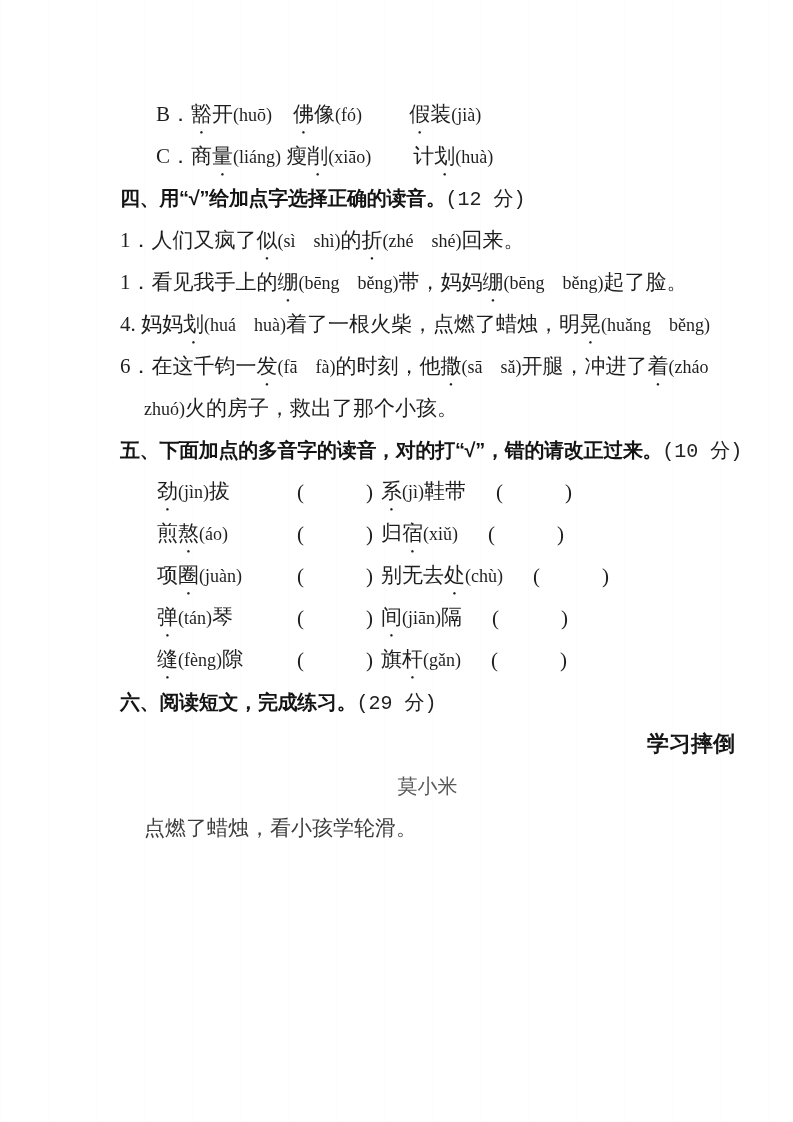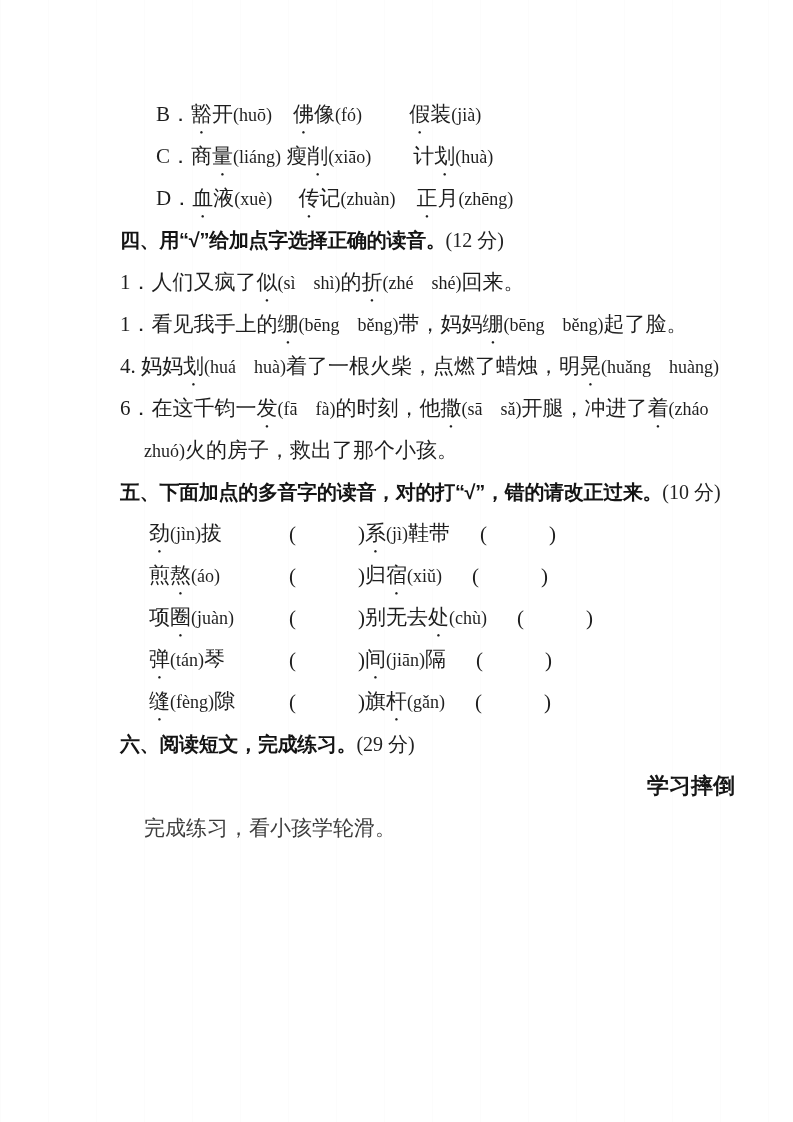--- a/index.html
+++ b/index.html
@@ -26,33 +26,33 @@
   }
   .opt{padding-left:36px;}
   .cont{padding-left:24px;}
   .para-line{padding-left:24px;}
   .heading-line{
     font-family:"Liberation Sans","DejaVu Sans",sans-serif;
     font-weight:700;font-size:20px;color:#141414;
     letter-spacing:-0.3px;
   }
   .heading-line .score{
-    font-family:Liberation Serif, serif;
+    font-family:Liberation Mono, monospace;
     font-weight:400;font-size:20px;color:#222;letter-spacing:0;
   }
   .py{font-size:18px;}
   .dot{
     -webkit-text-emphasis:filled dot;
     -webkit-text-emphasis-position:under left;
     text-emphasis:filled dot;
     text-emphasis-position:under left;
   }
   
   .pair{padding-left:29px;display:flex;align-items:center;}
-  .p-cell{display:inline-flex;align-items:center;}
+  .p-cell{display:inline-flex;align-items:center;margin-left:8px;}
   .pc1{flex:0 0 216px;justify-content:space-between;}
   .pc2{flex:1 1 auto;}
   .pc2 .p-blank{margin-left:30px;}
   .p-blank{display:inline-flex;align-items:center;}
   .p-blank .gap{display:inline-block;width:62px;height:1px;}
   
   .title-line{
     text-align:right;
     font-family:"Liberation Sans","DejaVu Sans",sans-serif;
     font-weight:700;font-size:22px;color:#161616;
@@ -64,42 +64,42 @@
 </style>
 </head>
 <body>
 
 <div class="page">
   <div class="content">
 
     <div id="opts">
         <div class="line opt"><span class="">B．</span><span class="dot ">豁</span><span class="">开</span><span class="py">(huō)</span><span class="">　</span><span class="dot ">佛</span><span class="">像</span><span class="py">(fó)</span><span class="">　　 </span><span class="dot ">假</span><span class="">装</span><span class="py">(jià)</span></div>
         <div class="line opt"><span class="">C．商</span><span class="dot ">量</span><span class="py">(liáng)</span><span class=""> 瘦</span><span class="dot ">削</span><span class="py">(xiāo)</span><span class="">　　计</span><span class="dot ">划</span><span class="py">(huà)</span></div>
-        <div class="line opt"><span class="">D．</span><span class="dot ">血</span><span class="">液</span><span class="py">(xuè)</span><span class="">　 </span><span class="dot ">传</span><span class="">记</span><span class="py">(zhuàn)</span><span class="">　</span><span class="dot ">正</span><span class="">月</span><span class="py">(zhēng)</span></div>
       </div>
 
     <div class="line heading-line"><span>四、用“√”给加点字选择正确的读音。</span><span class="score">(12 分)</span></div>
 
     <div id="s4">
         <div class="line "><span class="">1．人们又疯了</span><span class="dot ">似</span><span class="py">(sì    shì)</span><span class="">的</span><span class="dot ">折</span><span class="py">(zhé    shé)</span><span class="">回来。</span></div>
         <div class="line "><span class="">1．看见我手上的</span><span class="dot ">绷</span><span class="py">(bēng    běng)</span><span class="">带，妈妈</span><span class="dot ">绷</span><span class="py">(bēng    běng)</span><span class="">起了脸。</span></div>
-        <div class="line "><span class="">4. 妈妈</span><span class="dot ">划</span><span class="py">(huá    huà)</span><span class="">着了一根火柴，点燃了蜡烛，明</span><span class="dot ">晃</span><span class="py">(huǎng    huàng)</span></div>
+        <div class="line "><span class="">4. 妈妈</span><span class="dot ">划</span><span class="py">(huá    huà)</span><span class="">着了一根火柴，点燃了蜡烛，明</span><span class="dot ">晃</span><span class="py">(huǎng    běng)</span></div>
         <div class="line "><span class="">6．在这千钧一</span><span class="dot ">发</span><span class="py">(fā    fà)</span><span class="">的时刻，他</span><span class="dot ">撒</span><span class="py">(sā    sǎ)</span><span class="">开腿，冲进了</span><span class="dot ">着</span><span class="py">(zháo</span></div>
         <div class="line cont"><span class="py">zhuó)</span><span class="">火的房子，救出了那个小孩。</span></div>
       </div>
 
     <div class="line heading-line"><span>五、下面加点的多音字的读音，对的打“√”，错的请改正过来。</span><span class="score">(10 分)</span></div>
 
     <div id="s5">
         <div class="line pair"><span class="p-cell pc1"><span><span class="dot ">劲</span><span class="py">(jìn)</span><span class="">拔</span></span><span class="p-blank"><span>(</span><span class="gap"></span><span>)</span></span></span><span class="p-cell pc2"><span><span class="dot ">系</span><span class="py">(jì)</span><span class="">鞋带</span></span><span class="p-blank"><span>(</span><span class="gap"></span><span>)</span></span></span></div>
         <div class="line pair"><span class="p-cell pc1"><span><span class="">煎</span><span class="dot ">熬</span><span class="py">(áo)</span></span><span class="p-blank"><span>(</span><span class="gap"></span><span>)</span></span></span><span class="p-cell pc2"><span><span class="">归</span><span class="dot ">宿</span><span class="py">(xiǔ)</span></span><span class="p-blank"><span>(</span><span class="gap"></span><span>)</span></span></span></div>
         <div class="line pair"><span class="p-cell pc1"><span><span class="">项</span><span class="dot ">圈</span><span class="py">(juàn)</span></span><span class="p-blank"><span>(</span><span class="gap"></span><span>)</span></span></span><span class="p-cell pc2"><span><span class="">别无去</span><span class="dot ">处</span><span class="py">(chù)</span></span><span class="p-blank"><span>(</span><span class="gap"></span><span>)</span></span></span></div>
         <div class="line pair"><span class="p-cell pc1"><span><span class="dot ">弹</span><span class="py">(tán)</span><span class="">琴</span></span><span class="p-blank"><span>(</span><span class="gap"></span><span>)</span></span></span><span class="p-cell pc2"><span><span class="dot ">间</span><span class="py">(jiān)</span><span class="">隔</span></span><span class="p-blank"><span>(</span><span class="gap"></span><span>)</span></span></span></div>
         <div class="line pair"><span class="p-cell pc1"><span><span class="dot ">缝</span><span class="py">(fèng)</span><span class="">隙</span></span><span class="p-blank"><span>(</span><span class="gap"></span><span>)</span></span></span><span class="p-cell pc2"><span><span class="">旗</span><span class="dot ">杆</span><span class="py">(gǎn)</span></span><span class="p-blank"><span>(</span><span class="gap"></span><span>)</span></span></span></div>
       </div>
 
     <div class="line heading-line"><span>六、阅读短文，完成练习。</span><span class="score">(29 分)</span></div>
 
     <div class="line title-line">学习摔倒</div>
-    <div class="line para-line">完成练习，看小孩学轮滑。</div>
+    <div class="line author-line">莫小米</div>
+    <div class="line para-line">点燃了蜡烛，看小孩学轮滑。</div>
 
   </div>
 </div>
 
 </body></html>

